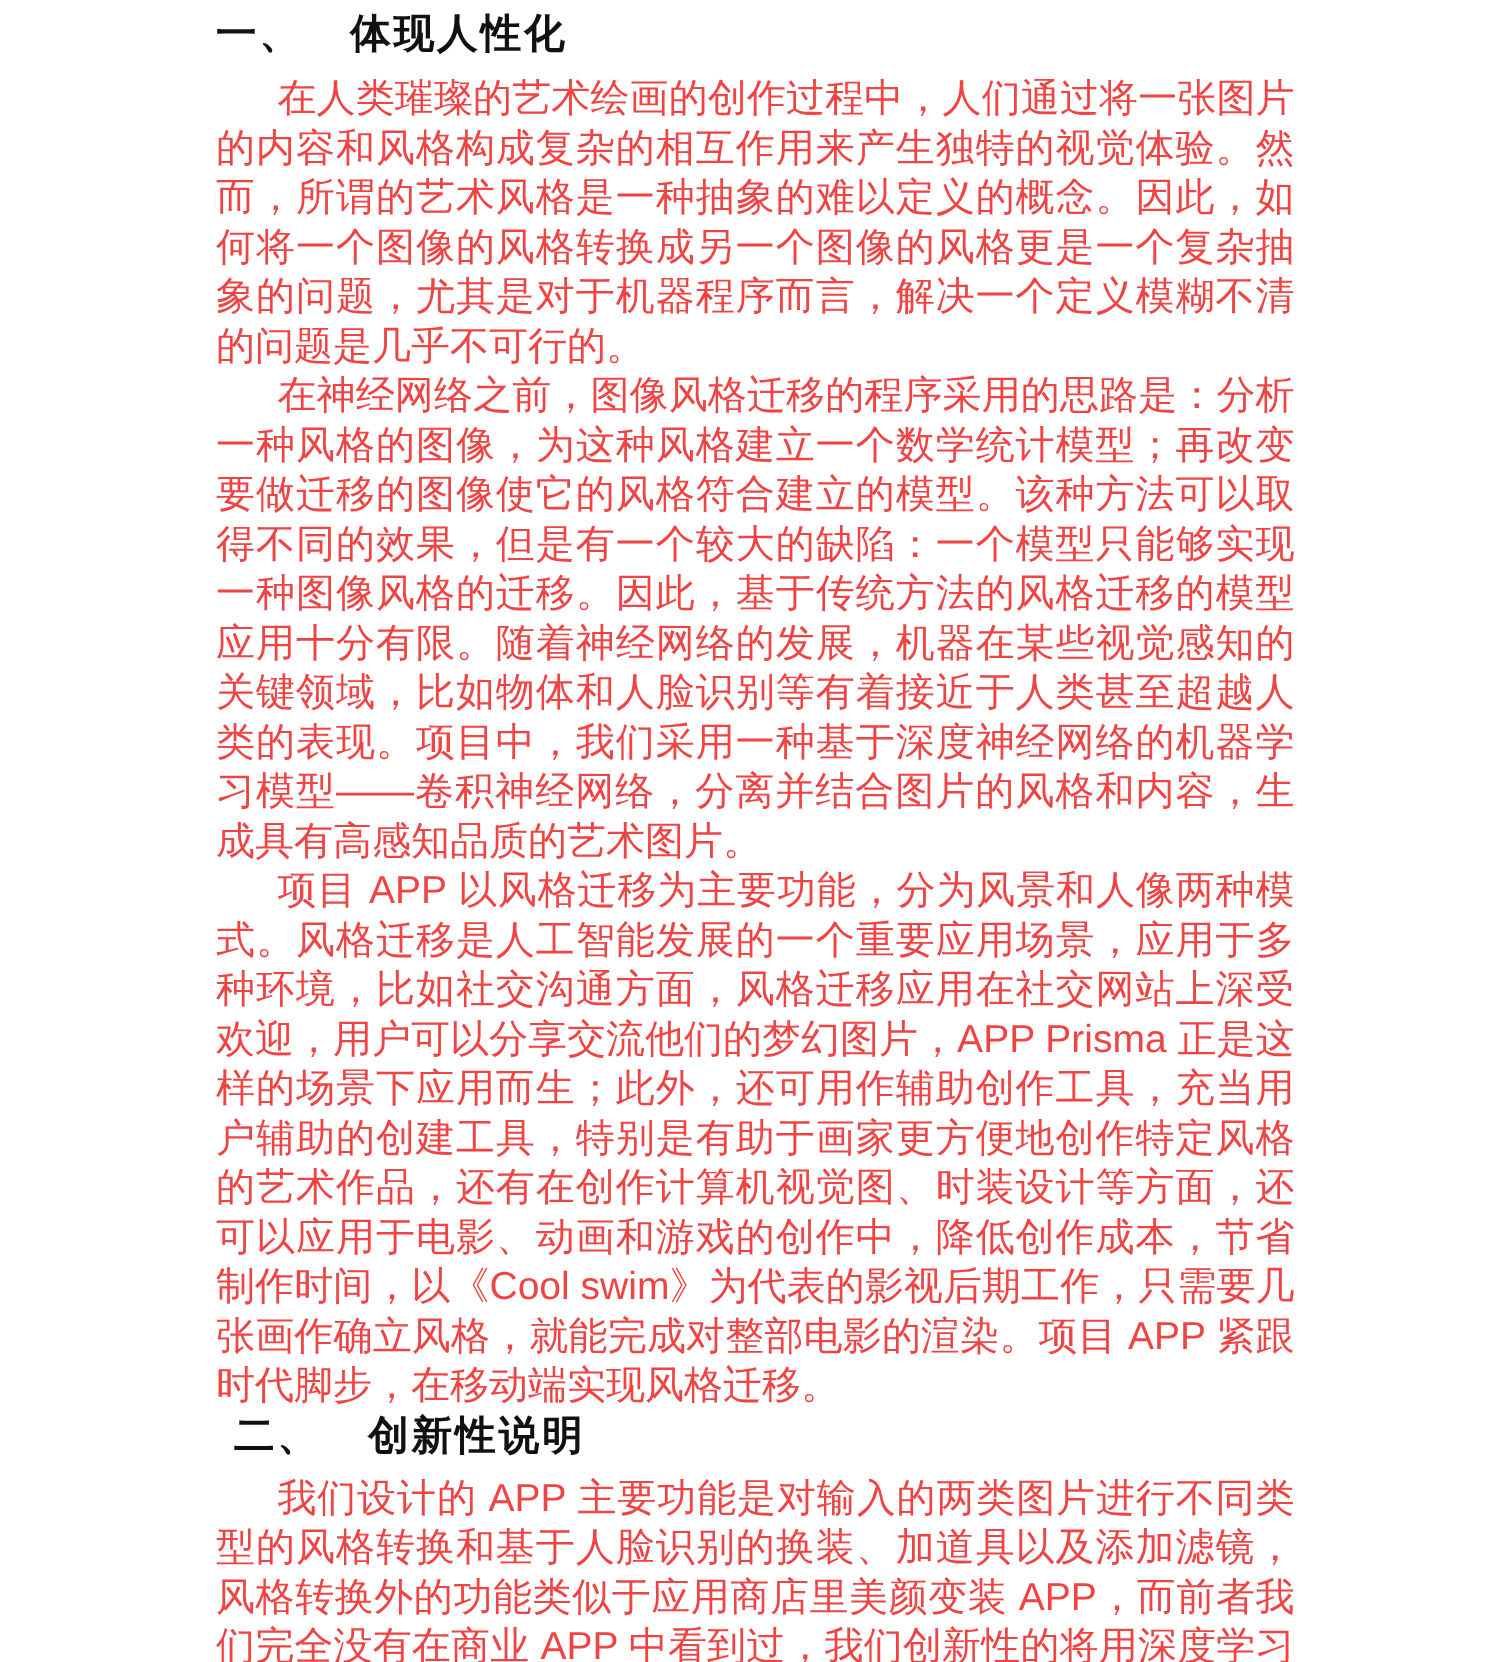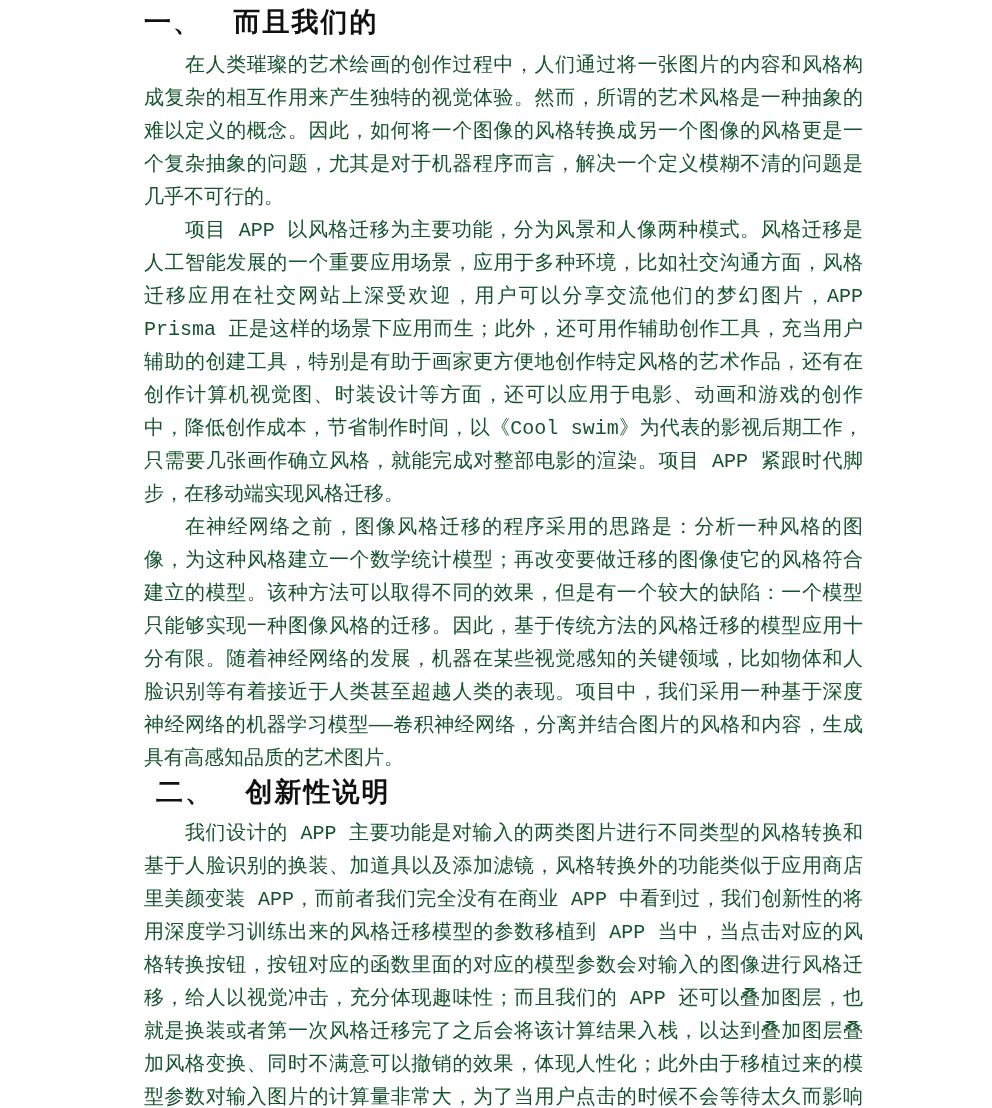--- a/index.html
+++ b/index.html
@@ -32,44 +32,44 @@
   }
   h1.sec .h-num {
     display: inline-block;
     margin-right: 22px;
   }
   h1.sec.sec2 {
     line-height: 34px;
     margin: 0 0 8px 12px;
   }
   p.body-para {
-    font-family: Liberation Mono, monospace;
-    color: #14532d;
-    font-size: 20px;
+    font-family: Liberation Sans, sans-serif;
+    color: #ef4444;
+    font-size: 26px;
     line-height: 33px;
     text-align: justify;
     text-indent: 41px;
     margin: 0;
     letter-spacing: 0;
   }
 </style>
 </head>
 <body>
 
 <div class="page">
   <div class="content">
 
     <h1 class="sec">
       <span class="h-num">一、</span>
-      <span class="h-title">而且我们的</span>
+      <span class="h-title">体现人性化</span>
     </h1>
 
     <p class="body-para">在人类璀璨的艺术绘画的创作过程中，人们通过将一张图片的内容和风格构成复杂的相互作用来产生独特的视觉体验。然而，所谓的艺术风格是一种抽象的难以定义的概念。因此，如何将一个图像的风格转换成另一个图像的风格更是一个复杂抽象的问题，尤其是对于机器程序而言，解决一个定义模糊不清的问题是几乎不可行的。</p>
+    <p class="body-para">在神经网络之前，图像风格迁移的程序采用的思路是：分析一种风格的图像，为这种风格建立一个数学统计模型；再改变要做迁移的图像使它的风格符合建立的模型。该种方法可以取得不同的效果，但是有一个较大的缺陷：一个模型只能够实现一种图像风格的迁移。因此，基于传统方法的风格迁移的模型应用十分有限。随着神经网络的发展，机器在某些视觉感知的关键领域，比如物体和人脸识别等有着接近于人类甚至超越人类的表现。项目中，我们采用一种基于深度神经网络的机器学习模型——卷积神经网络，分离并结合图片的风格和内容，生成具有高感知品质的艺术图片。</p>
     <p class="body-para">项目 APP 以风格迁移为主要功能，分为风景和人像两种模式。风格迁移是人工智能发展的一个重要应用场景，应用于多种环境，比如社交沟通方面，风格迁移应用在社交网站上深受欢迎，用户可以分享交流他们的梦幻图片，APP Prisma 正是这样的场景下应用而生；此外，还可用作辅助创作工具，充当用户辅助的创建工具，特别是有助于画家更方便地创作特定风格的艺术作品，还有在创作计算机视觉图、时装设计等方面，还可以应用于电影、动画和游戏的创作中，降低创作成本，节省制作时间，以《Cool swim》为代表的影视后期工作，只需要几张画作确立风格，就能完成对整部电影的渲染。项目 APP 紧跟时代脚步，在移动端实现风格迁移。</p>
-    <p class="body-para">在神经网络之前，图像风格迁移的程序采用的思路是：分析一种风格的图像，为这种风格建立一个数学统计模型；再改变要做迁移的图像使它的风格符合建立的模型。该种方法可以取得不同的效果，但是有一个较大的缺陷：一个模型只能够实现一种图像风格的迁移。因此，基于传统方法的风格迁移的模型应用十分有限。随着神经网络的发展，机器在某些视觉感知的关键领域，比如物体和人脸识别等有着接近于人类甚至超越人类的表现。项目中，我们采用一种基于深度神经网络的机器学习模型——卷积神经网络，分离并结合图片的风格和内容，生成具有高感知品质的艺术图片。</p>
 
     <h1 class="sec sec2">
       <span class="h-num">二、</span>
       <span class="h-title">创新性说明</span>
     </h1>
 
     <p class="body-para">我们设计的 APP 主要功能是对输入的两类图片进行不同类型的风格转换和基于人脸识别的换装、加道具以及添加滤镜，风格转换外的功能类似于应用商店里美颜变装 APP，而前者我们完全没有在商业 APP 中看到过，我们创新性的将用深度学习训练出来的风格迁移模型的参数移植到 APP 当中，当点击对应的风格转换按钮，按钮对应的函数里面的对应的模型参数会对输入的图像进行风格迁移，给人以视觉冲击，充分体现趣味性；而且我们的 APP 还可以叠加图层，也就是换装或者第一次风格迁移完了之后会将该计算结果入栈，以达到叠加图层叠加风格变换、同时不满意可以撤销的效果，体现人性化；此外由于移植过来的模型参数对输入图片的计算量非常大，为了当用户点击的时候不会等待太久而影响用户体</p>
 
   </div>
 </div>

